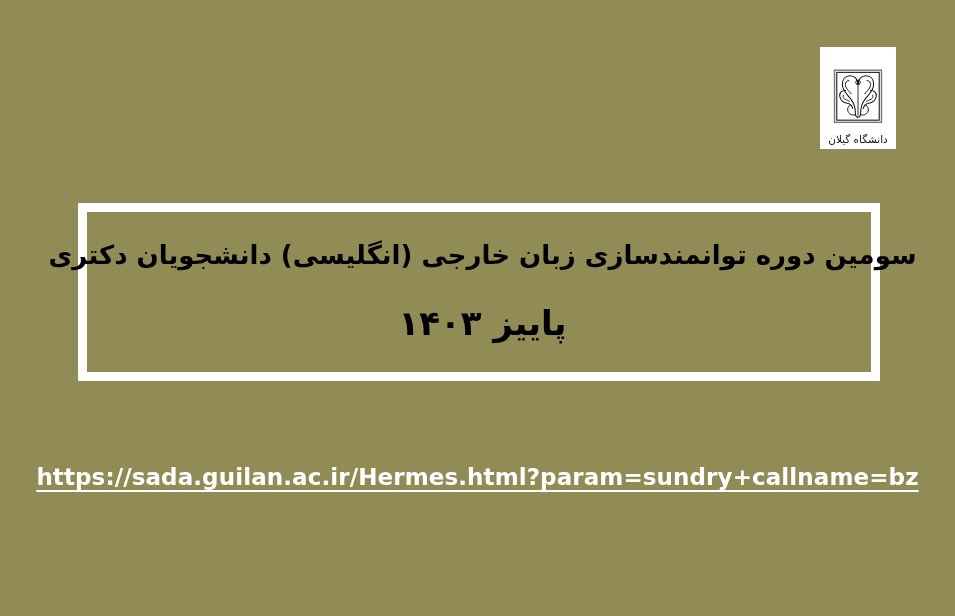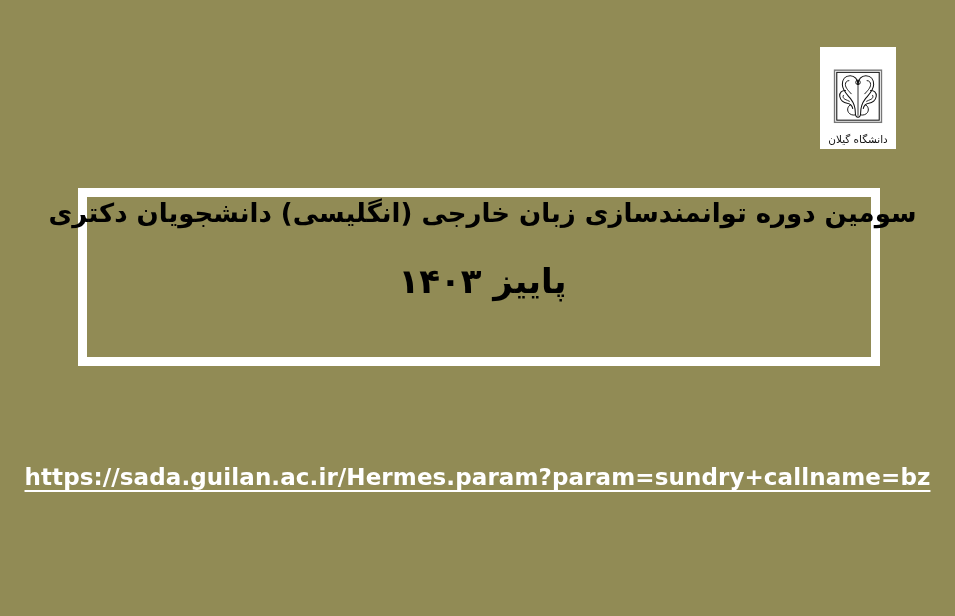--- a/index.html
+++ b/index.html
@@ -46,28 +46,29 @@
     width: 66px;
     height: 26px;
     display: block;
     margin-top: 1px;
   }
 
   
   #headline-frame {
     position: absolute;
     left: 78px;
-    top: 188px;
+    top: 203px;
     width: 802px;
     height: 178px;
     border: 9px solid #ffffff;
     box-sizing: border-box;
     display: flex;
     flex-direction: column;
     align-items: center;
+    justify-content: center;
     padding-left: 7px;
   }
   #headline-primary {
     color: #000000;
     font-weight: bold;
     font-size: 26px;
     line-height: 1.3;
     text-align: center;
     direction: rtl;
     white-space: nowrap;
@@ -142,16 +143,16 @@
       <text x="33" y="19" text-anchor="middle" font-family="&quot;DejaVu Sans&quot;, sans-serif" font-size="12" fill="#111111">دانشگاه گیلان</text>
     </svg>
   </div>
 
   <div id="headline-frame">
     <div id="headline-primary">سومین دوره توانمندسازی زبان خارجی (انگلیسی) دانشجویان دکتری</div>
     <div id="headline-secondary">پاییز ۱۴۰۳</div>
   </div>
 
   <div id="url-line">
-    <span id="url-text">https://sada.guilan.ac.ir/Hermes.param?param=sundry+callname=bz</span>
+    <span id="url-text">https://sada.guilan.ac.ir/Hermes.html?param=sundry+callname=bz</span>
   </div>
 
 </div>
 
 </body></html>

